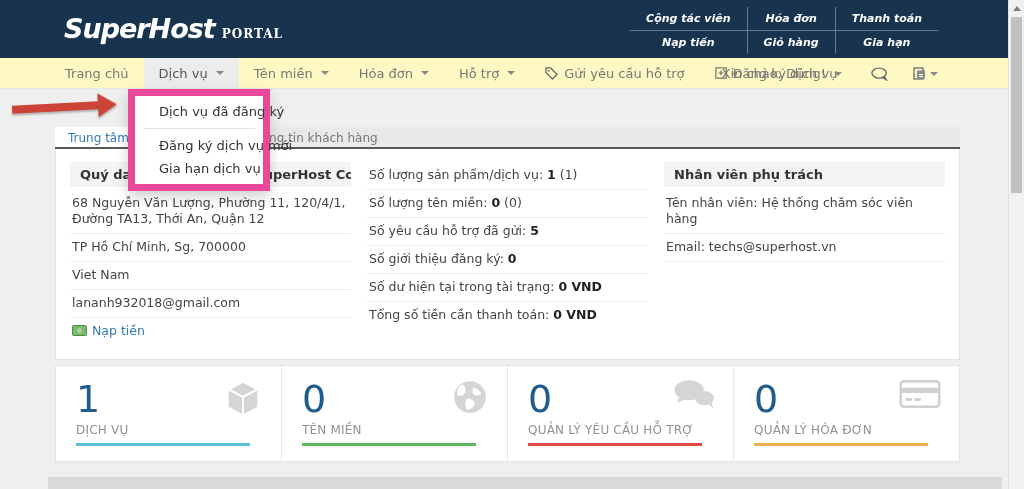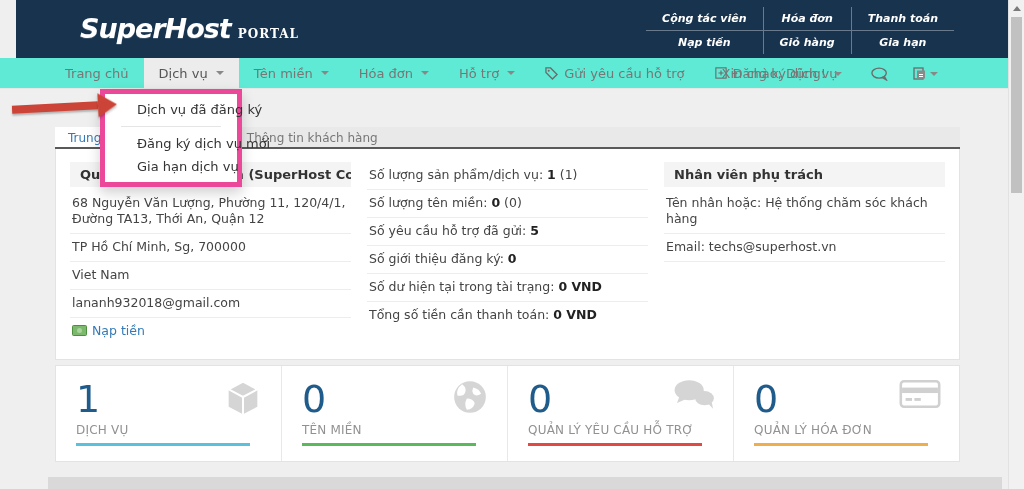--- a/index.html
+++ b/index.html
@@ -1,55 +1,55 @@
 <!DOCTYPE html>
 <html><head>
 <meta charset="utf-8">
 <style>
   * { margin:0; padding:0; box-sizing:border-box; }
   html,body { width:1024px; height:489px; overflow:hidden; }
   body { font-family:"DejaVu Sans","Liberation Sans",sans-serif; background:#efefef; position:relative; font-size:13px; }
 
   
-  .topbar { position:absolute; left:0; top:0; width:1008px; height:58px; background:#17334e;margin-left:16px; }
+  .topbar { position:absolute; left:0; top:0; width:1008px; height:58px; background:#17334e; }
   .logo { position:absolute; left:64px; top:13px; color:#fff; cursor:pointer; }
   .logo .brand { font-size:27px; font-weight:bold; font-style:italic; letter-spacing:-1px;
                  text-shadow:0 1px 0 rgba(255,255,255,.15); }
   .logo .suffix { font-size:12px; font-weight:bold; letter-spacing:1px; margin-left:7px;
                   font-family:"DejaVu Serif","Liberation Serif",serif; }
   .topmenu { position:absolute; right:70px; top:7px; border-collapse:collapse;font-style:italic; }
   .topmenu td { color:#fff; font-size:11px; font-weight:bold; text-align:center;
                 padding:5px 16px; cursor:pointer; white-space:nowrap; }
   .topmenu tr:first-child td { border-bottom:1px solid rgba(255,255,255,.35); }
   .topmenu td + td { border-left:1px solid rgba(255,255,255,.35); }
 
   
-  .navbar { position:absolute; left:0; top:58px; width:1008px; height:31px; background:#5eead4;
+  .navbar { position:absolute; left:0; top:58px; width:1008px; height:31px; background:#fef9c3;
             border-bottom:1px solid #e7e7e7; display:flex; align-items:stretch; }
   .nav-left { display:flex; margin-left:50px; }
   .nav-item { display:flex; align-items:center; padding:0 15px; color:#777; font-size:13px;
               cursor:pointer; white-space:nowrap; gap:6px; }
   .nav-item.open { background:#ececec; color:#555; }
   .caret { display:inline-block; width:0; height:0; border-left:4px solid transparent;
            border-right:4px solid transparent; border-top:4px solid #888; margin-left:2px; }
   .nav-right { position:absolute; right:60px; top:0; height:31px; display:flex; align-items:center; gap:4px; }
   .nav-icon-btn { padding:0 10px; display:flex; align-items:center; cursor:pointer; height:31px; }
 
   
   .red-arrow { position:absolute; left:12px; top:95px; width:106px; height:24px;
                transform:rotate(-3deg); z-index:30; pointer-events:none; }
   .red-arrow .shaft { position:absolute; left:0; top:8px; width:86px; height:8px; background:#cb4437;
                       box-shadow:0 2px 2px rgba(0,0,0,.25); }
   .red-arrow .head { position:absolute; left:86px; top:0; width:0; height:0;
                      border-top:12px solid transparent; border-bottom:12px solid transparent;
                      border-left:19px solid #cb4437; filter:drop-shadow(0 2px 1px rgba(0,0,0,.25)); }
 
   
-  .dropdown { position:absolute; left:100px; top:89px; width:142px; background:#fff;
-              border:5px solid #ec4899; box-shadow:0 6px 12px rgba(0,0,0,.18); z-index:20; padding:4px 16px; }
+  .dropdown { position:absolute; left:128px; top:89px; width:142px; background:#fff;
+              border:7px solid #ec4899; box-shadow:0 6px 12px rgba(0,0,0,.18); z-index:20; padding:4px 8px; }
   .dropdown .item { font-size:13px; color:#333; padding:3px 16px; line-height:17px; cursor:pointer; white-space:nowrap; }
   .dropdown .divider { height:1px; background:#e5e5e5; margin:5px 0; }
 
   
   .panel { position:absolute; left:55px; top:127px; width:905px; }
   .tabbar { height:22px; background:#e9e9e9; border-bottom:2px solid #58595b; display:flex; font-size:12px; }
   .tab { padding:0 13px; line-height:22px; cursor:pointer; white-space:nowrap; }
   .tab.active { background:#fff; color:#337ab7; }
   .tab.inactive { color:#777; margin-left:18px; }
 
@@ -210,21 +210,21 @@
       <div class="irow"><span>Số lượng sản phẩm/dịch vụ:</span> <b>1</b> <span>(1)</span></div>
       <div class="irow"><span>Số lượng tên miền:</span> <b>0</b> <span>(0)</span></div>
       <div class="irow"><span>Số yêu cầu hỗ trợ đã gửi:</span> <b>5</b></div>
       <div class="irow"><span>Số giới thiệu đăng ký:</span> <b>0</b></div>
       <div class="irow"><span>Số dư hiện tại trong tài trạng:</span> <b>0 VND</b></div>
       <div class="irow last"><span>Tổng số tiền cần thanh toán:</span> <b>0 VND</b></div>
     </div>
 
     <div class="col">
       <div class="col-header">Nhân viên phụ trách</div>
-      <div class="irow">Tên nhân hoặc: Hệ thống chăm sóc khách hàng</div>
+      <div class="irow">Tên nhân viên: Hệ thống chăm sóc viên hàng</div>
       <div class="irow">Email: techs@superhost.vn</div>
     </div>
 
   </div>
 </div>
 
 <div class="stats">
   <div class="stat">
     <div class="num">1</div>
     <div class="lbl">DỊCH VỤ</div>

